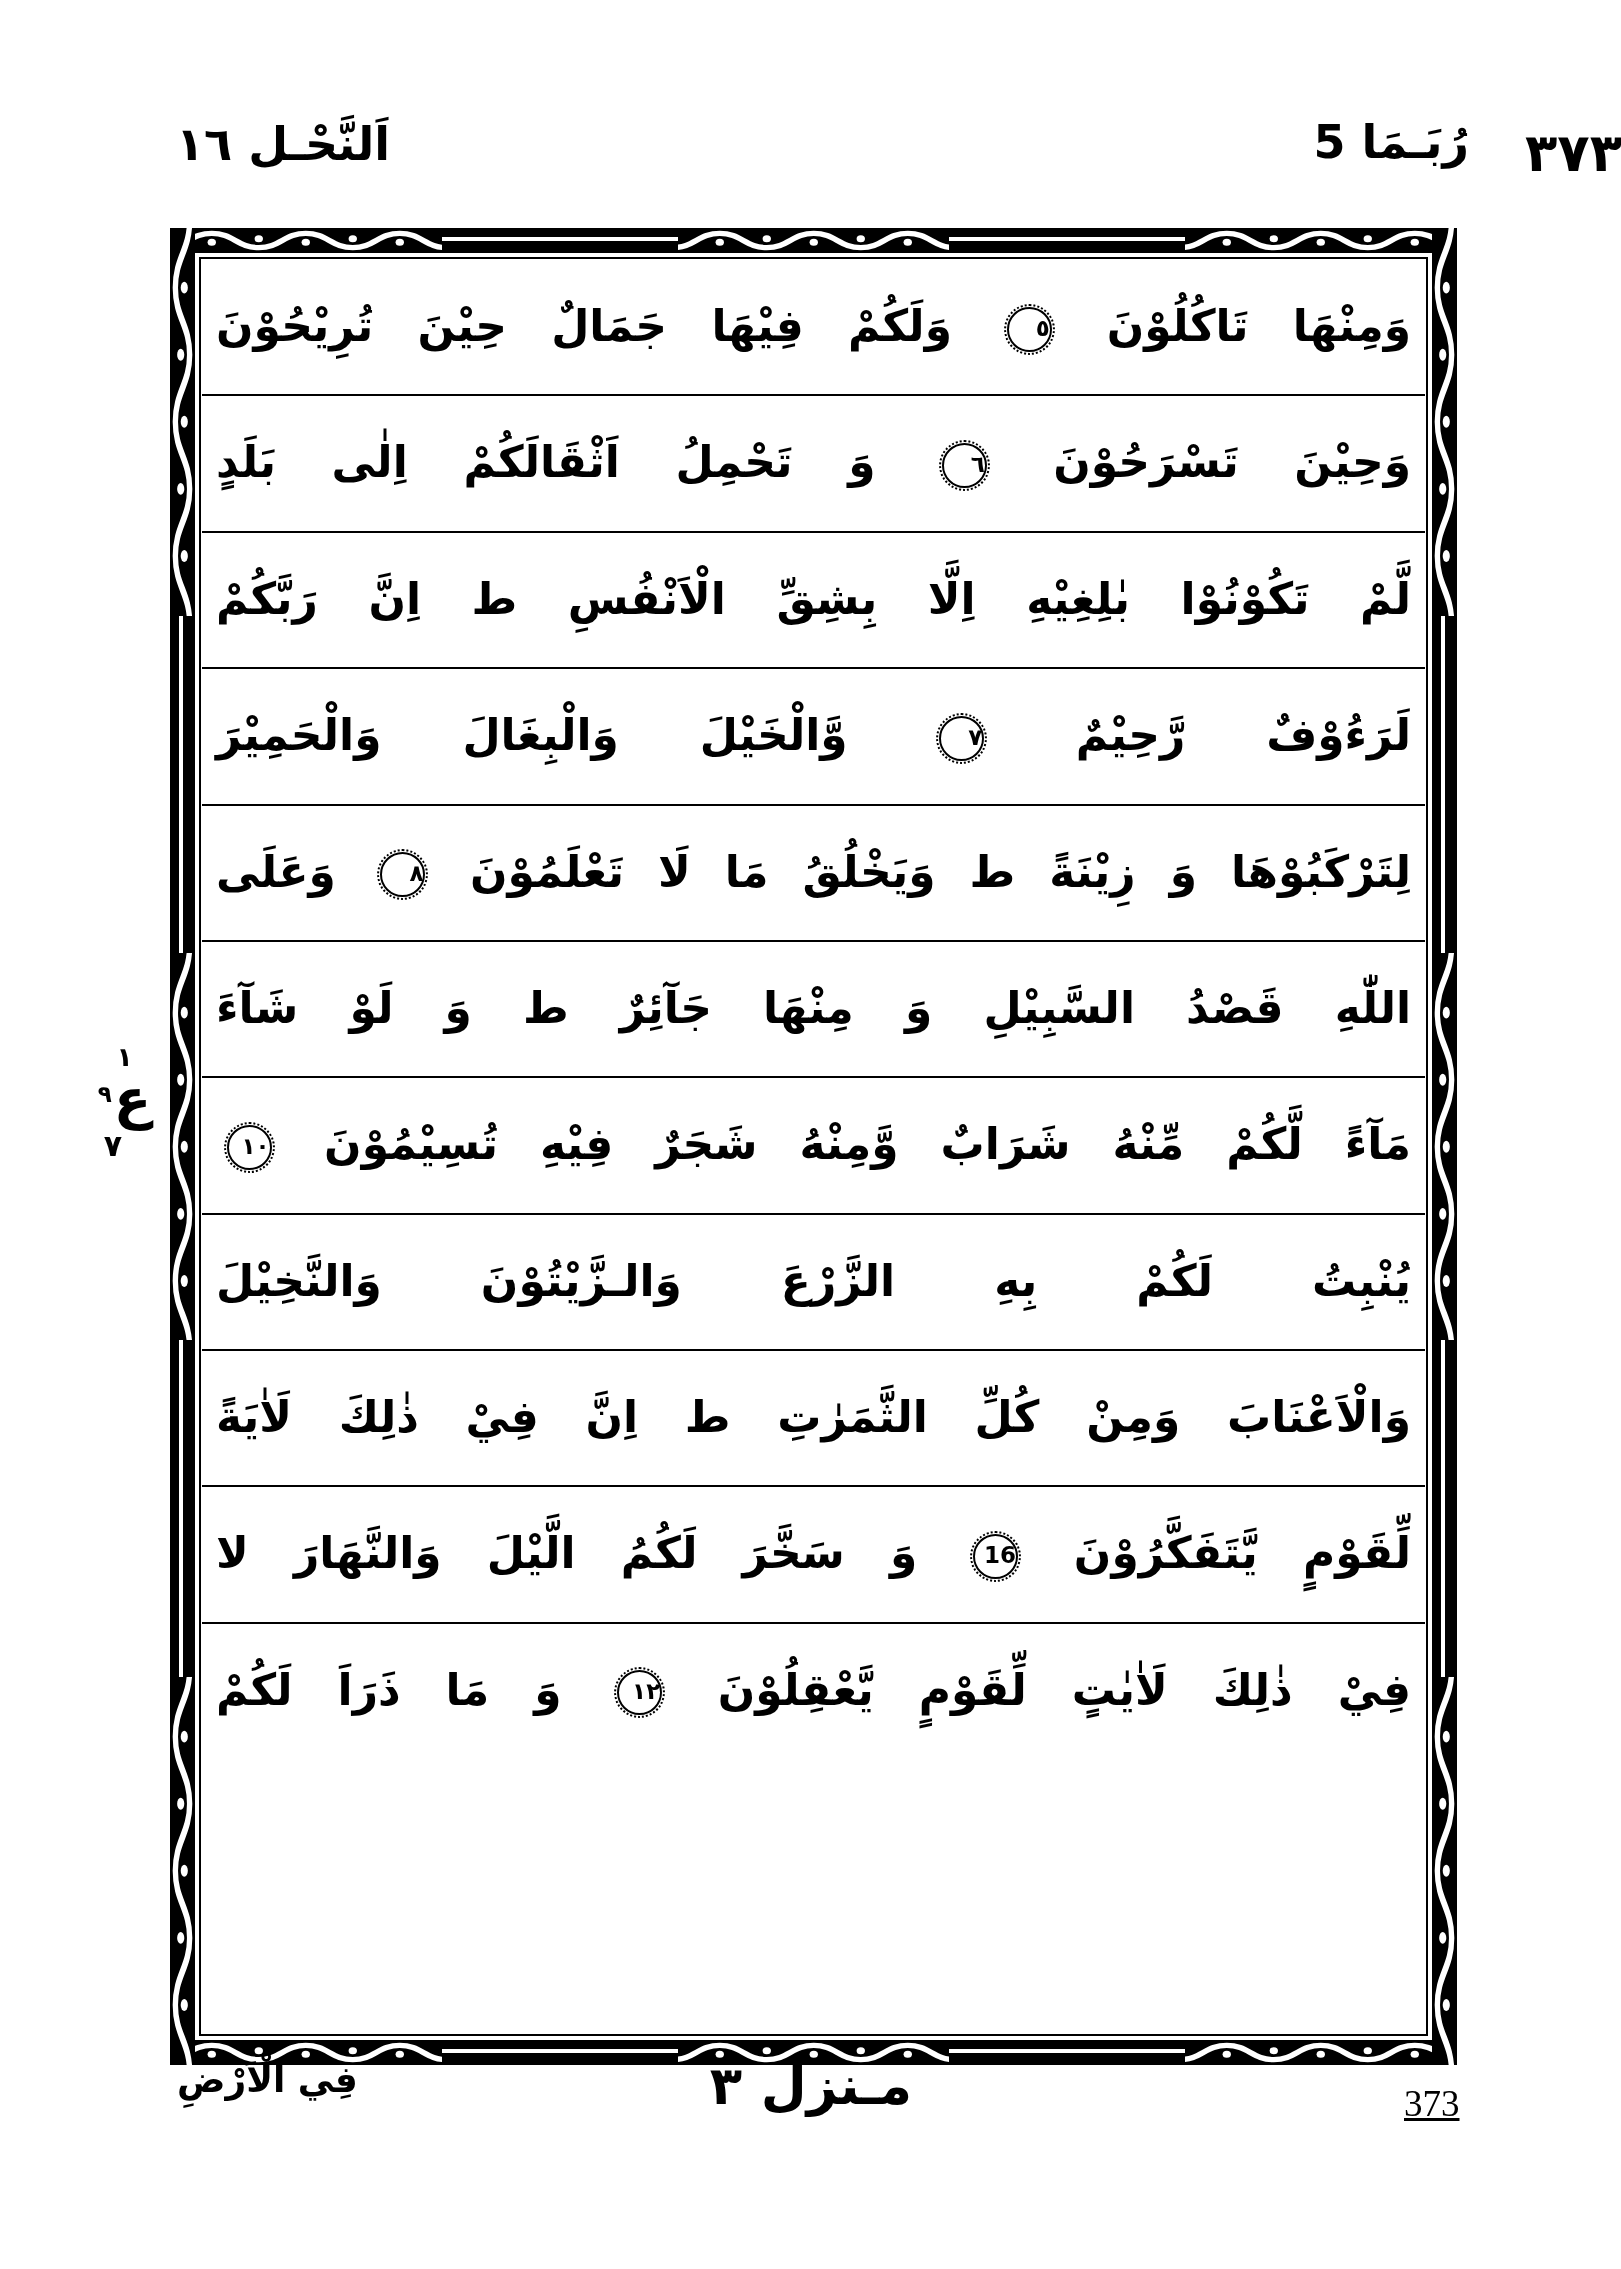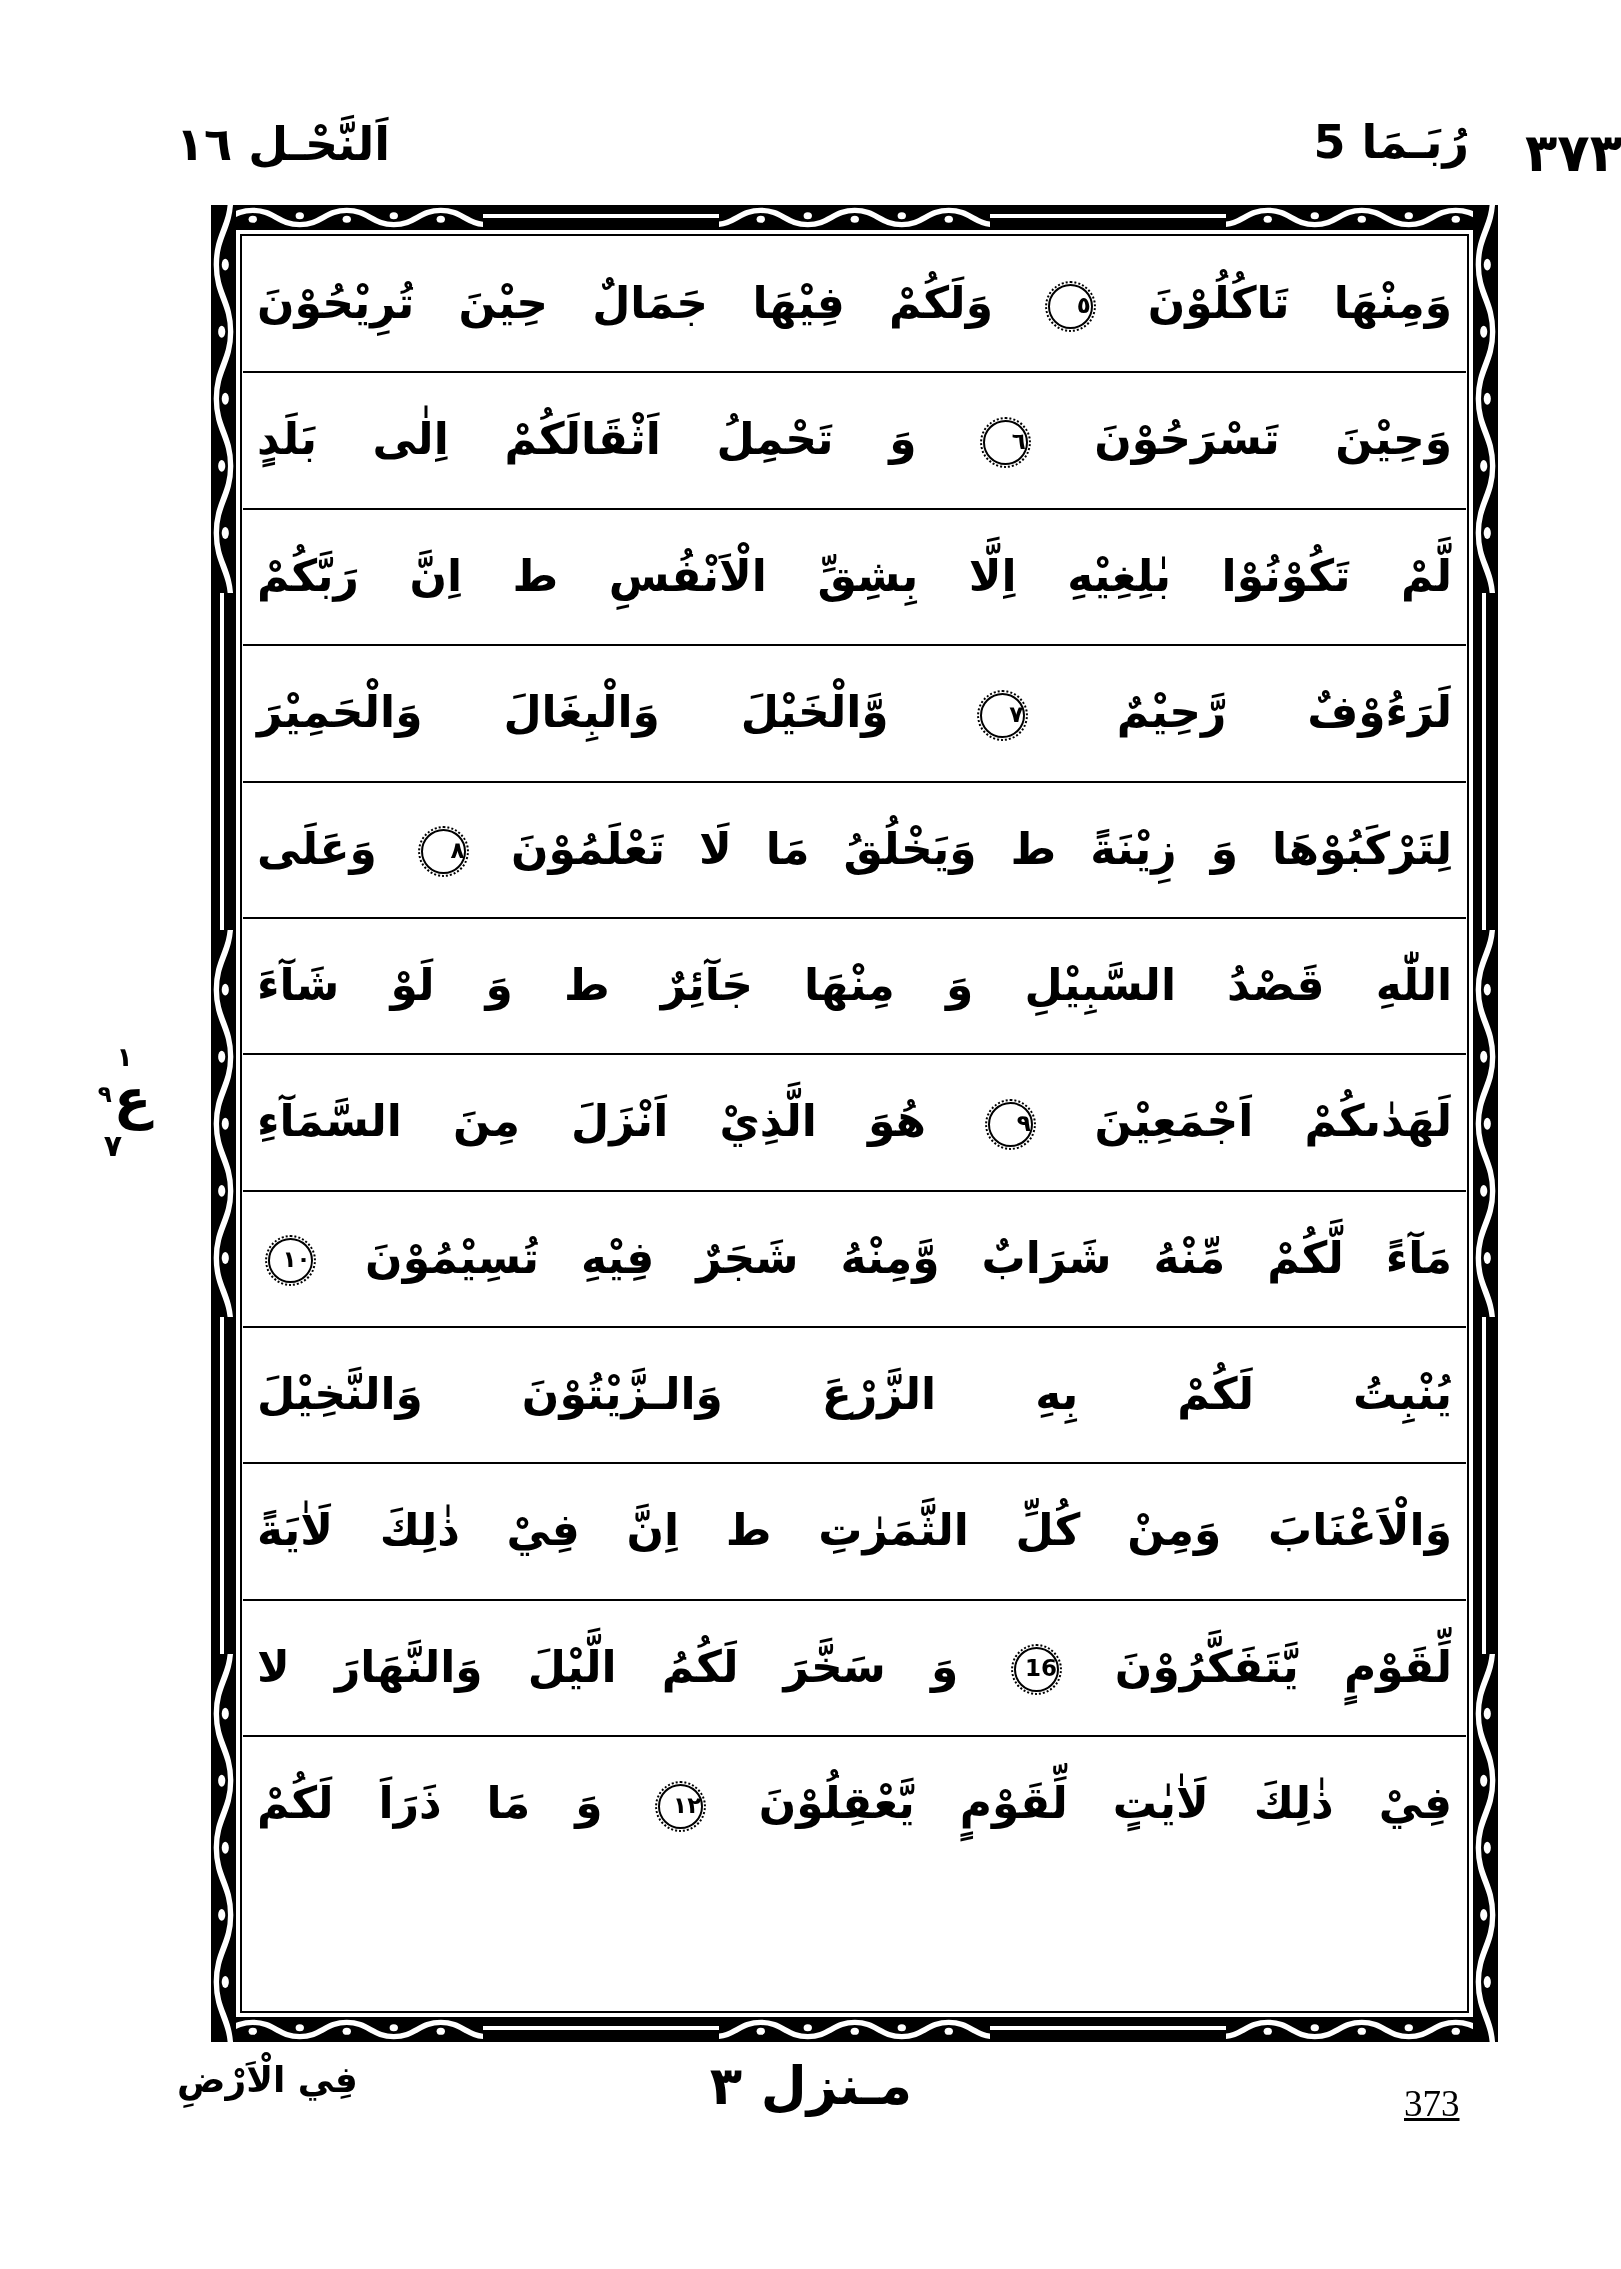--- a/index.html
+++ b/index.html
@@ -10,21 +10,21 @@
   
   .hdr,.ftr{position:absolute;direction:rtl;font-weight:bold;}
   .hdr-left{left:176px;top:117px;font-size:46px;}
   .hdr-center{left:0;right:0;top:122px;font-size:53px;}
   .hdr-right{right:153px;top:115px;font-size:46px;}
   .ftr-left{left:177px;top:2059px;font-size:36px;}
   .ftr-center{left:0;right:0;top:2055px;text-align:center;font-size:53px;}
   .ftr-right{left:1404px;top:2082px;font-size:37px;font-weight:normal;
              font-family:"Liberation Serif",serif;direction:ltr;text-decoration:underline;}
   
-  .frame{position:absolute;left:170px;top:205px;width:1287px;height:1837px;background:#fff;margin-left:41px;}
+  .frame{position:absolute;left:170px;top:228px;width:1287px;height:1837px;background:#fff;}
   .band{position:absolute;display:flex;background:#000;}
   .band-top{top:0;left:0;right:0;height:25px;flex-direction:row;}
   .band-bottom{bottom:0;left:0;right:0;height:25px;flex-direction:row;}
   .band-left{left:0;top:0;bottom:0;width:25px;flex-direction:column;}
   .band-right{right:0;top:0;bottom:0;width:25px;flex-direction:column;}
   .orn{flex:1.15;position:relative;background:#000;}
   .orn svg{position:absolute;left:0;top:0;width:100%;height:100%;display:block;}
   .plain{flex:1;}
   .plain-h{background:linear-gradient(to bottom,#000 0 36%,#fff 36% 52%,#000 52% 100%);}
   .plain-v{background:linear-gradient(to right,#000 0 36%,#fff 36% 52%,#000 52% 100%);}
@@ -238,21 +238,20 @@
 
   <div class="inner-rule"></div>
 
   <div class="text-area">
     <div class="qrow"><span class="seg">وَمِنْهَا تَاكُلُوْنَ</span> <span class="aya hide-if-empty">٥</span> <span class="seg">وَلَكُمْ فِيْهَا جَمَالٌ حِيْنَ تُرِيْحُوْنَ</span></div>
     <div class="qrow"><span class="seg">وَحِيْنَ تَسْرَحُوْنَ</span> <span class="aya hide-if-empty">٦</span> <span class="seg">وَ تَحْمِلُ اَثْقَالَكُمْ اِلٰى بَلَدٍ</span></div>
     <div class="qrow"><span class="seg">لَّمْ تَكُوْنُوْا بٰلِغِيْهِ اِلَّا بِشِقِّ الْاَنْفُسِ ط اِنَّ رَبَّكُمْ</span>  <span class="seg"></span></div>
     <div class="qrow"><span class="seg">لَرَءُوْفٌ رَّحِيْمٌ</span> <span class="aya hide-if-empty">٧</span> <span class="seg">وَّالْخَيْلَ وَالْبِغَالَ وَالْحَمِيْرَ</span></div>
     <div class="qrow"><span class="seg">لِتَرْكَبُوْهَا وَ زِيْنَةً ط وَيَخْلُقُ مَا لَا تَعْلَمُوْنَ</span> <span class="aya hide-if-empty">٨</span> <span class="seg">وَعَلَى</span></div>
     <div class="qrow"><span class="seg">اللّٰهِ قَصْدُ السَّبِيْلِ وَ مِنْهَا جَآئِرٌ ط وَ لَوْ شَآءَ</span>  <span class="seg"></span></div>
-    <div class="qrow"><span class="seg">لَهَدٰىكُمْ اَجْمَعِيْنَ</span> <span class="aya hide-if-empty">٩</span> <span class="seg">هُوَ الَّذِيْ اَنْزَلَ مِنَ السَّمَآءِ</span></div>
     <div class="qrow"><span class="seg">مَآءً لَّكُمْ مِّنْهُ شَرَابٌ وَّمِنْهُ شَجَرٌ فِيْهِ تُسِيْمُوْنَ</span> <span class="aya hide-if-empty">١٠</span> <span class="seg"></span></div>
     <div class="qrow"><span class="seg">يُنْبِتُ لَكُمْ بِهِ الزَّرْعَ وَالـزَّيْتُوْنَ وَالنَّخِيْلَ</span>  <span class="seg"></span></div>
     <div class="qrow"><span class="seg">وَالْاَعْنَابَ وَمِنْ كُلِّ الثَّمَرٰتِ ط اِنَّ فِيْ ذٰلِكَ لَاٰيَةً</span>  <span class="seg"></span></div>
     <div class="qrow"><span class="seg">لِّقَوْمٍ يَّتَفَكَّرُوْنَ</span> <span class="aya hide-if-empty">16</span> <span class="seg">وَ سَخَّرَ لَكُمُ الَّيْلَ وَالنَّهَارَ لا</span></div>
     <div class="qrow"><span class="seg">فِيْ ذٰلِكَ لَاٰيٰتٍ لِّقَوْمٍ يَّعْقِلُوْنَ</span> <span class="aya hide-if-empty">١٢</span> <span class="seg">وَ مَا ذَرَاَ لَكُمْ</span></div>
   </div>
 </div>
 
 <div class="ruku">
   <div class="ruku-number">١</div>

